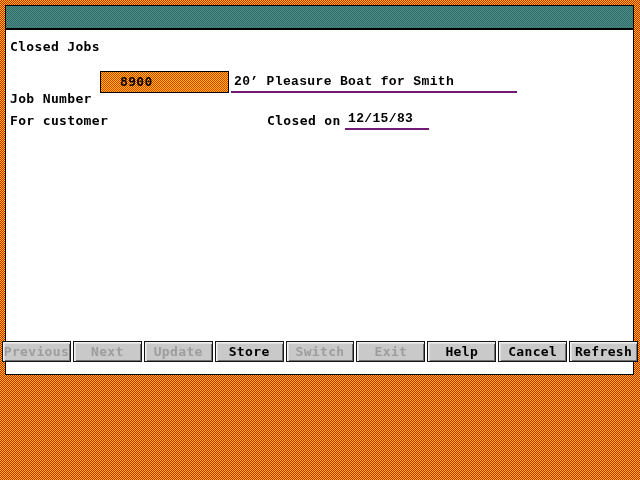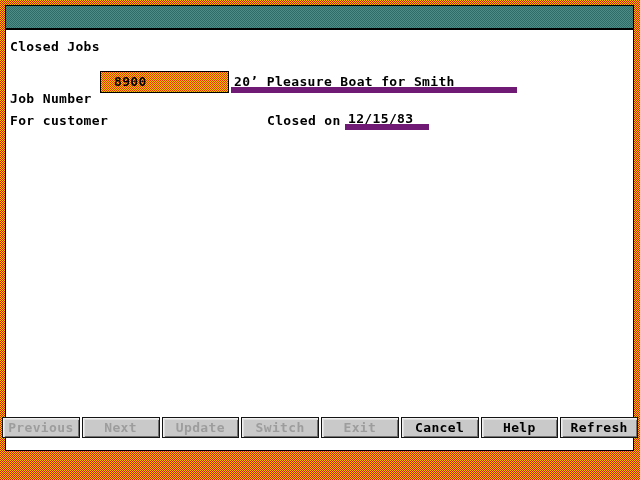--- a/index.html
+++ b/index.html
@@ -13,21 +13,21 @@
     letter-spacing: 0.35px;
     color: var(--text, #000);
     
     background: repeating-conic-gradient(var(--border-a) 0% 25%, var(--border-b) 0% 50%);
     background-size: 2px 2px;
   }
 
   .frame {
     position: absolute;
     left: 5px; top: 5px;
-    width: 629px; height: 446px;
+    width: 629px; height: 370px;
     box-sizing: border-box;
     border: 1px solid #000;
     background: var(--body-bg, #fff);
   }
 
   .titlebar {
     height: 22px;
     border-bottom: 2px solid #000;
     background: repeating-conic-gradient(var(--title-a) 0% 25%, var(--title-b) 0% 50%);
     background-size: 2px 2px;
@@ -44,32 +44,33 @@
   .heading { left: 4px; top: 9px; }
 
   .label-jobnum { left: 4px; top: 61px; }
 
   .field-jobnum {
     left: 94px; top: 41px;
     width: 129px; height: 22px;
     box-sizing: border-box;
     border: 1px solid #000;
     line-height: 20px;
-    padding-left: 13px;
+    padding-left: 19px;
     background: repeating-conic-gradient(var(--field-a) 0% 25%, var(--field-b) 0% 50%);
     background-size: 2px 2px;
     overflow: hidden;
   }
 
   .underfield {
     box-sizing: border-box;
-    border-bottom: 6px solid #701a75;
+    border-bottom: 2px solid #701a75;
     line-height: 19px;
     padding-left: 3px;
     overflow: hidden;
+    font-family: Liberation Mono, monospace;
   }
   .field-jobdesc  { left: 225px; top: 41px; width: 286px; height: 22px; line-height: 21px; }
   .label-customer { left: 4px;   top: 83px; }
   .field-customer { left: 106px; top: 79px; width: 123px; height: 21px; }
   .label-closedon { left: 261px; top: 83px; }
   .field-closedon { left: 339px; top: 79px; width: 84px;  height: 21px; }
 
   .button-bar {
     position: absolute;
     left: -4px; right: -5px; bottom: 12px;
@@ -117,21 +118,22 @@
 
 
     <div class="abs label-closedon">Closed on</div>
 
     <div class="abs underfield field-closedon">12/15/83</div>
 
     <div class="button-bar">
         <button class="btn disabled">Previous</button>
         <button class="btn disabled">Next</button>
         <button class="btn disabled">Update</button>
+        <button class="btn">Store</button>
         <button class="btn disabled">Switch</button>
         <button class="btn disabled">Exit</button>
+        <button class="btn">Help</button>
         <button class="btn">Cancel</button>
-        <button class="btn">Help</button>
         <button class="btn">Refresh</button>
       </div>
 
   </div>
 </div>
 
 </body></html>

